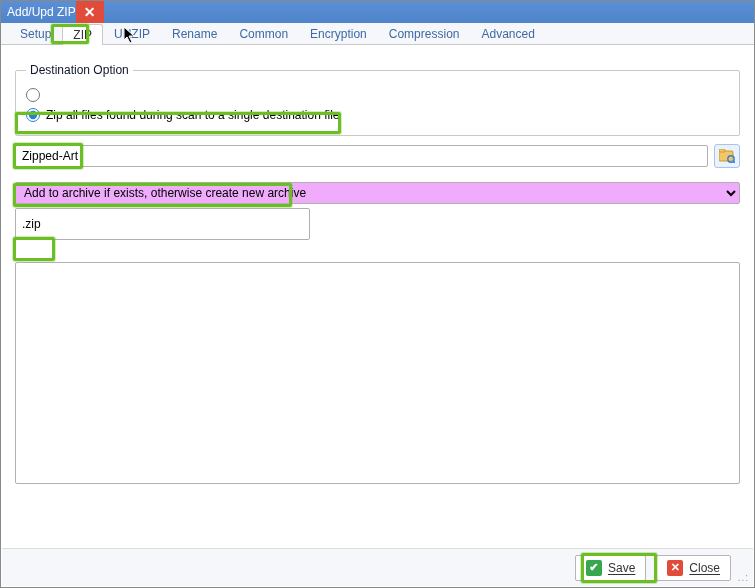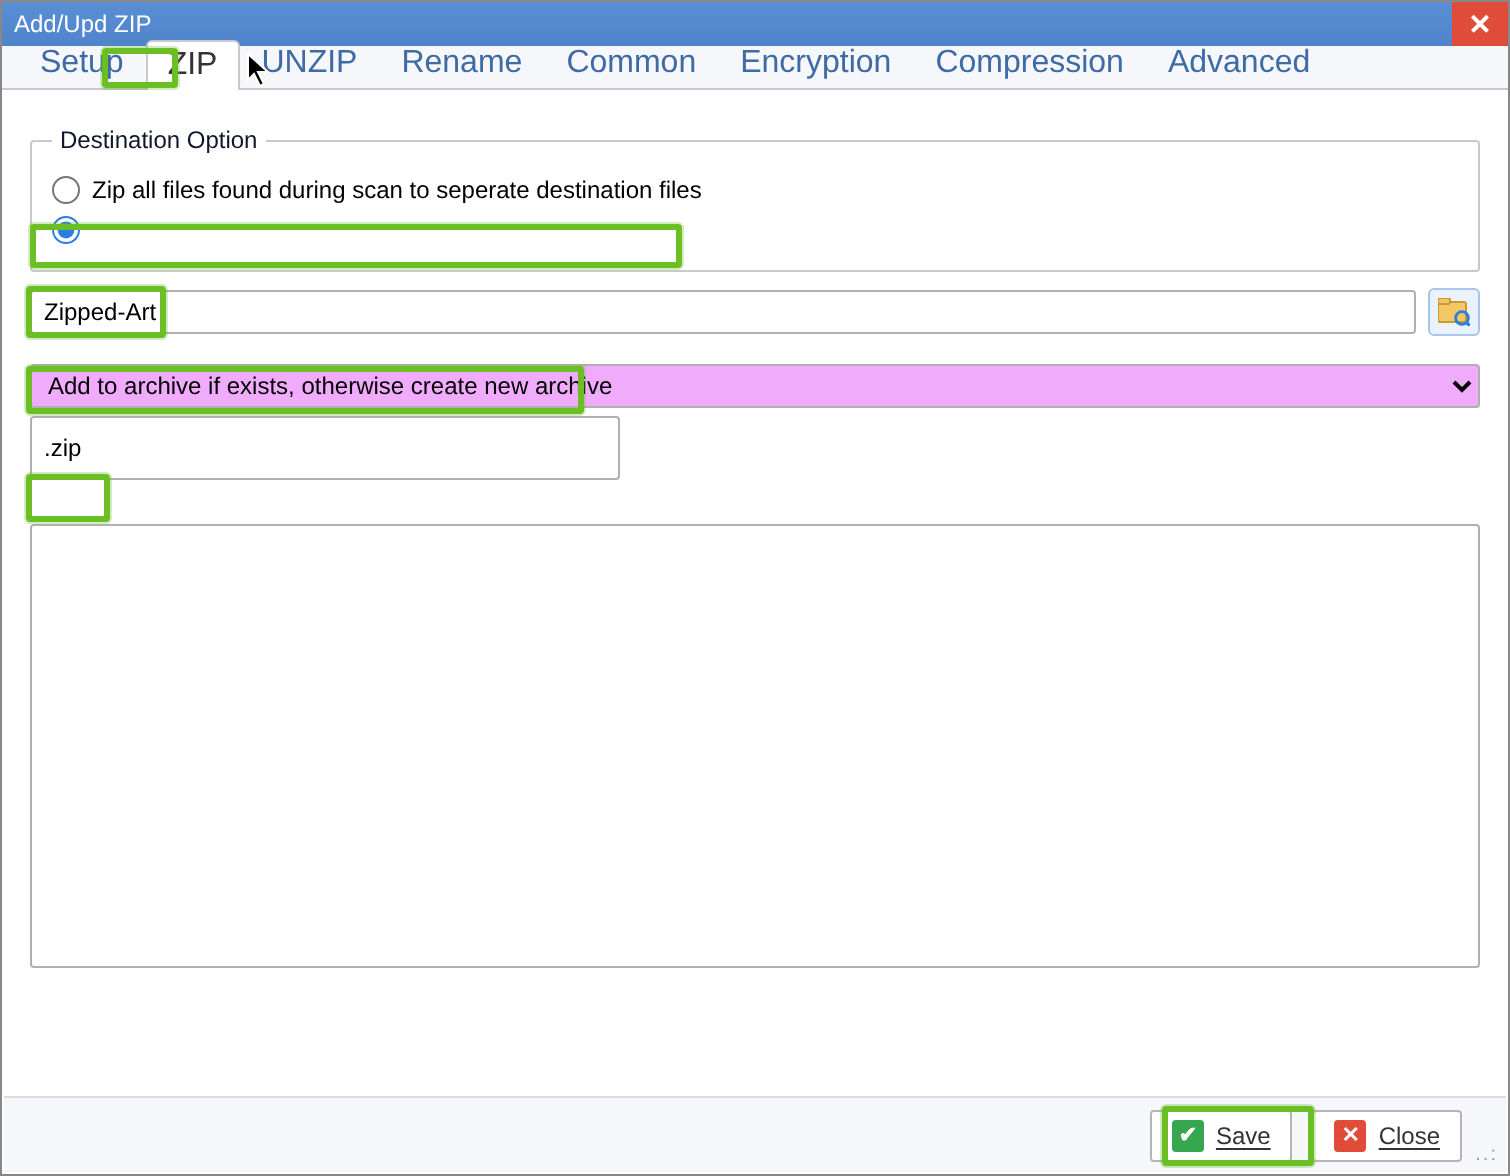--- a/index.html
+++ b/index.html
@@ -14,21 +14,20 @@
     position: relative;
     border: 1px solid #888;
   }
   
   .titlebar {
     height: 22px;
     background: linear-gradient(#5a8fd6, #4f83ca);
     color: #fff;
     display: flex;
     align-items: center;
-    justify-content: space-between;
     padding-left: 6px;
     font-size: 12px;
   }
   .titlebar .title { }
   .closebtn {
     width: 28px;
     height: 22px;
     background: #e04b3a;
     color: #fff;
     display: flex;
@@ -48,21 +47,21 @@
     padding-left: 8px;
     gap: 0;
     position: relative;
   }
   .tab {
     padding: 3px 10px 3px 10px;
     color: #3e6aa5;
     border: 1px solid transparent;
     border-bottom: none;
     cursor: pointer;
-    font-size: 16px;
+    font-size: 12px;
     background: transparent;
     position: relative;
   }
   .tab.active {
     background: #fff;
     border-color: #c9c9c9;
     border-radius: 3px 3px 0 0;
     color: #333;
     top: 1px;
   }
@@ -231,24 +230,24 @@
 <svg class="cursor-arrow" width="14" height="20" viewBox="0 0 14 20">
   <path d="M1 1 L1 14 L4 11 L7 17 L9 16 L6 10 L11 10 Z" fill="#000" stroke="#fff" stroke-width="1"></path>
 </svg>
 
 <div class="content">
 
   <fieldset class="dest">
     <legend>Destination Option</legend>
     <div class="radio-row">
       <input type="radio" name="dest" style="">
-      <label>Zip all files found during scan to seperate destination files</label>
     </div>
     <div class="radio-row">
       <input type="radio" name="dest" checked="" style="">
+      <label>Zip all files found during scan to a single destination file</label>
     </div>
   </fieldset>
 
   <div class="row">
     <input class="archive-name" type="text" value="Zipped-Art" style="">
     <div class="browse-btn">
       <svg width="16" height="14" viewBox="0 0 16 14">
         <rect x="0" y="2" width="14" height="10" rx="1" fill="#f3c766" stroke="#c99a2d"></rect>
         <rect x="0" y="0" width="6" height="3" rx="1" fill="#f3c766" stroke="#c99a2d"></rect>
         <circle cx="12" cy="10" r="3.2" fill="none" stroke="#2a7de1" stroke-width="1.4"></circle>

